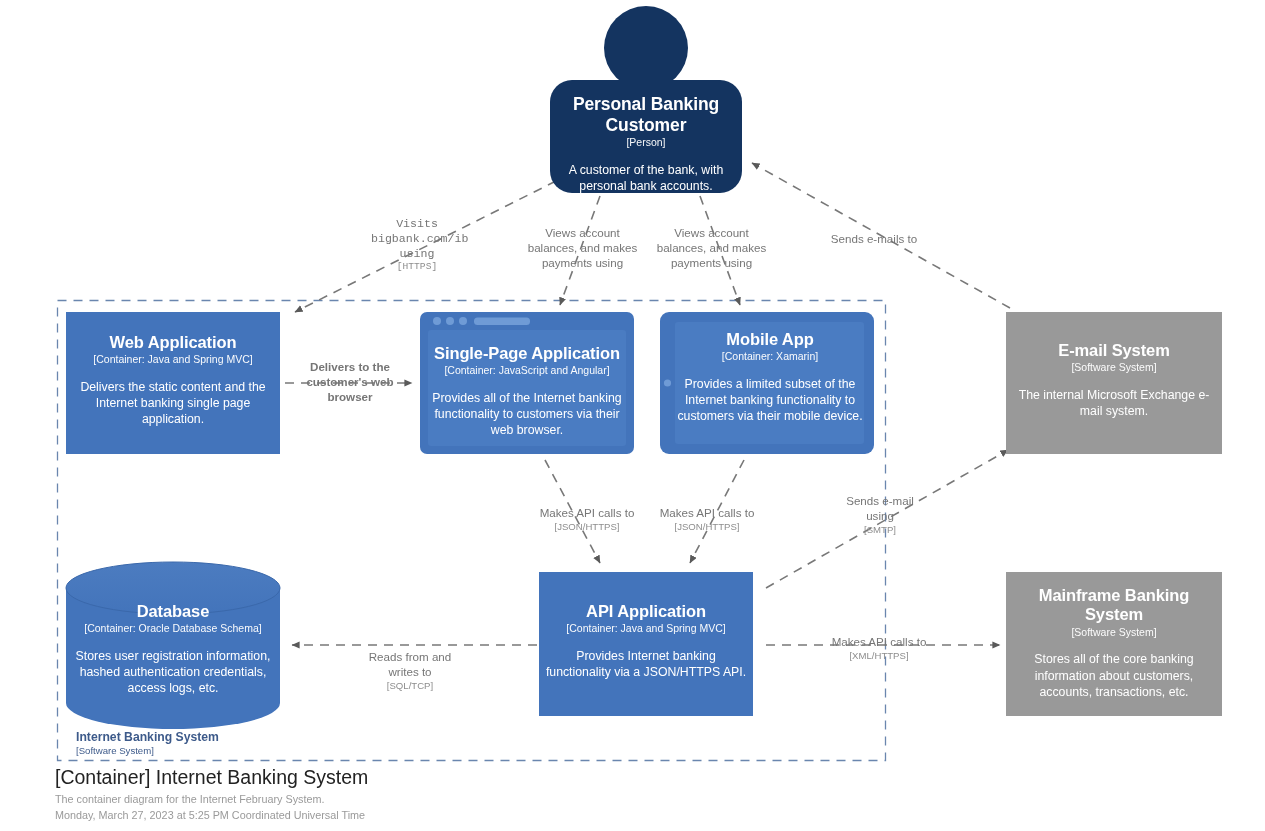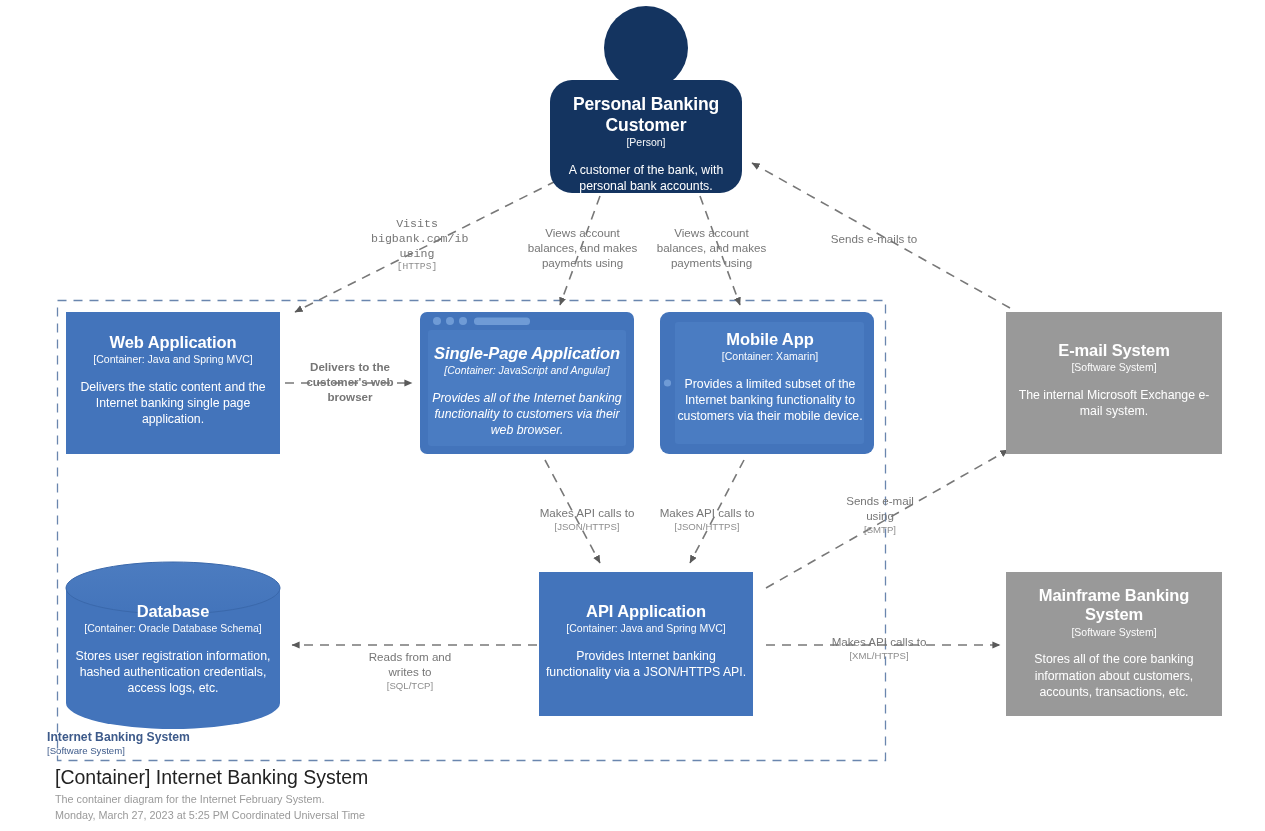--- a/index.html
+++ b/index.html
@@ -178,21 +178,21 @@
     <div class="node-tech">[Person]</div>
     <div class="node-desc">A customer of the bank, with personal bank accounts.</div>
   </div>
 
   <div class="node-text" style="left:72px; top:333px; width:202px;">
     <div class="node-title">Web Application</div>
     <div class="node-tech">[Container: Java and Spring MVC]</div>
     <div class="node-desc">Delivers the static content and the Internet banking single page application.</div>
   </div>
 
-  <div class="node-text" style="left:426px; top:344px; width:202px;font-style:italic;">
+  <div class="node-text" style="left:426px; top:344px; width:202px;">
     <div class="node-title">Single-Page Application</div>
     <div class="node-tech">[Container: JavaScript and Angular]</div>
     <div class="node-desc">Provides all of the Internet banking functionality to customers via their web browser.</div>
   </div>
 
   <div class="node-text" style="left:672px; top:330px; width:196px;">
     <div class="node-title">Mobile App</div>
     <div class="node-tech">[Container: Xamarin]</div>
     <div class="node-desc">Provides a limited subset of the Internet banking functionality to customers via their mobile device.</div>
   </div>
@@ -264,21 +264,21 @@
   <div class="edge-label" style="left:355px; top:630px; width:110px;margin-top:20px;">
     <span>Reads from and writes to</span>
     <span class="edge-tech">[SQL/TCP]</span>
   </div>
 
   <div class="edge-label" style="left:816px; top:635px; width:126px;">
     <span>Makes API calls to</span>
     <span class="edge-tech">[XML/HTTPS]</span>
   </div>
 
-  <div class="boundary-caption" style="left:47px; top:730px;">
+  <div class="boundary-caption" style="left:76px; top:730px;">
     <div class="bc-name">Internet Banking System</div>
     <div class="bc-type">[Software System]</div>
   </div>
 
   <div class="title-block">
     <div class="diagram-title">[Container] Internet Banking System</div>
     <div class="diagram-sub">The container diagram for the Internet February System.</div>
     <div class="diagram-sub">Monday, March 27, 2023 at 5:25 PM Coordinated Universal Time</div>
   </div>
 

